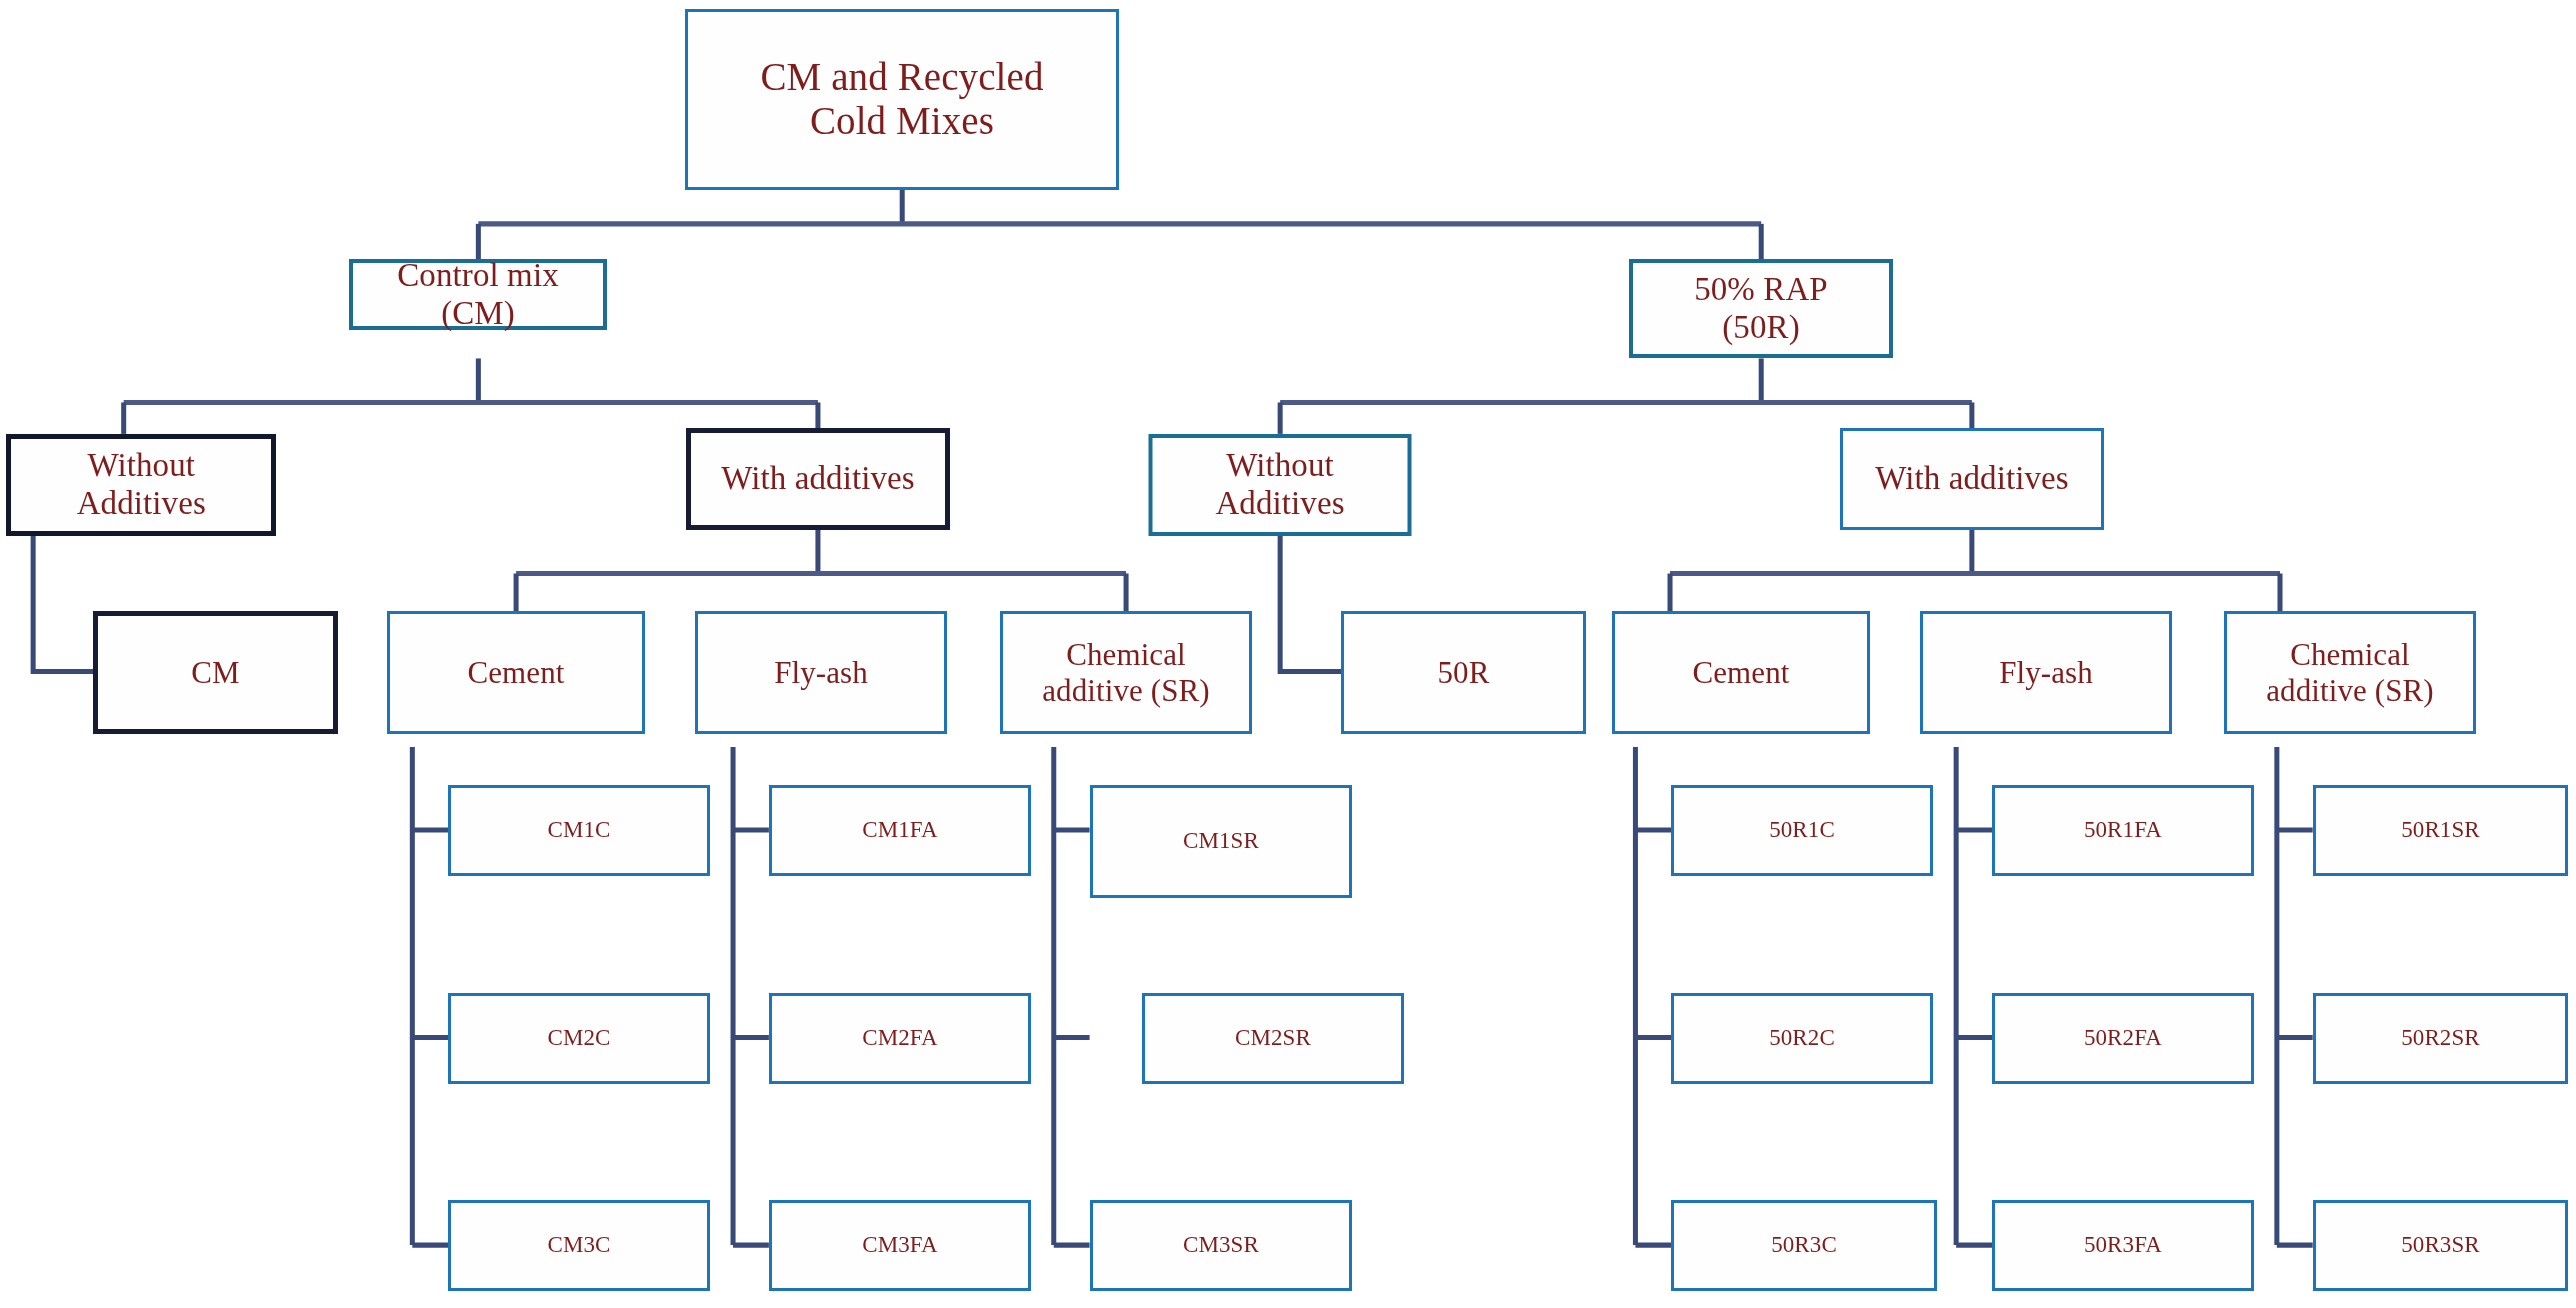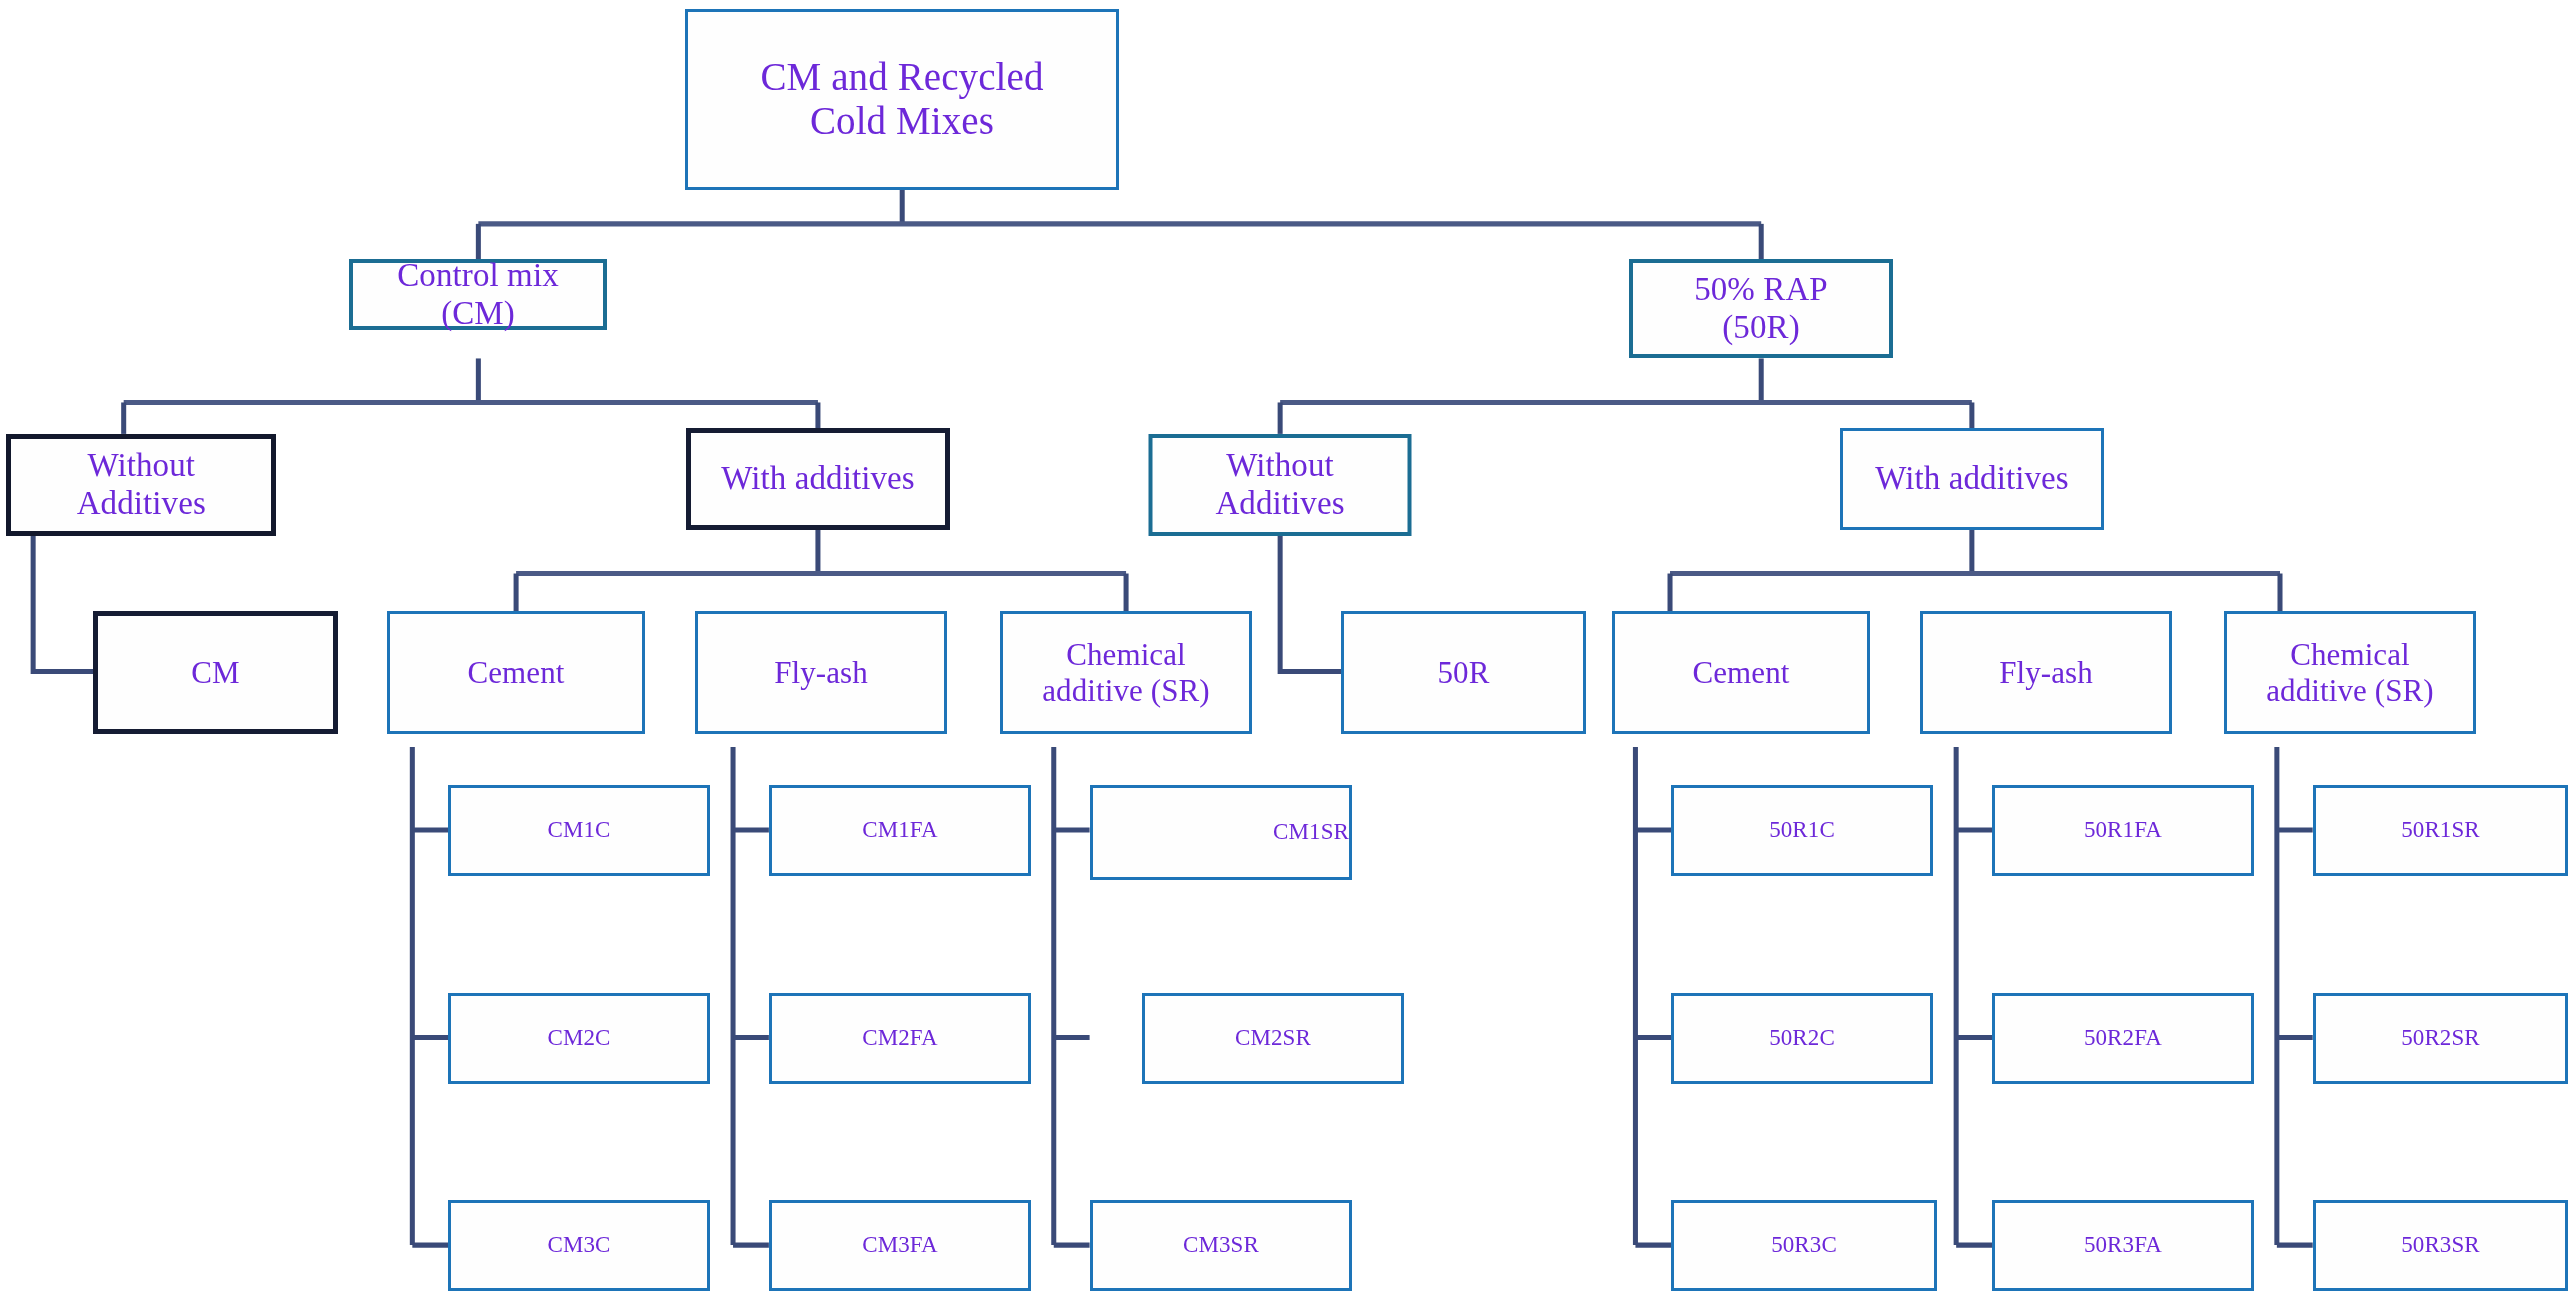--- a/index.html
+++ b/index.html
@@ -2,21 +2,21 @@
 <html style="font-size:10px"><head>
 <meta charset="utf-8">
 <style>
   html,body{margin:0;padding:0;background:#ffffff;}
   body{width:2576px;height:1308px;overflow:hidden;
        font-family:"Liberation Serif","DejaVu Serif",serif;}
   #diagram{position:relative;width:2576px;height:1308px;background:#fff;}
   #links{position:absolute;left:0;top:0;width:2576px;height:1308px;}
   .node{position:absolute;box-sizing:border-box;background:#fefefe;
         display:flex;align-items:center;justify-content:center;
-        text-align:center;color:#6d28d9;line-height:1.14;
+        text-align:center;color:#7f1d1d;line-height:1.14;
         letter-spacing:0.1px;}
   .bdr-blue{border:3.8px solid #1d74b8;}
   .bdr-teal{border:4.4px solid #1b6d93;}
   .bdr-dark{border:5px solid #12182c;}
   .bdr-navy{border:5px solid #151c33;}
   .t-root{font-size:39px;}
   .t-lvl2{font-size:33px;}
   .t-lvl3{font-size:33px;}
   .t-lvl4{font-size:31px;}
   .t-leaf{font-size:23px;}
@@ -196,21 +196,21 @@
   <div class="node bdr-blue t-leaf" style="left:769px;top:785px;width:262px;height:91px;">
     <span>CM1FA</span>
     </div>
   <div class="node bdr-blue t-leaf" style="left:769px;top:993px;width:262px;height:91px;">
     <span>CM2FA</span>
     </div>
   <div class="node bdr-blue t-leaf" style="left:769px;top:1200px;width:262px;height:91px;">
     <span>CM3FA</span>
     </div>
 
-  <div class="node bdr-blue t-leaf" style="left:1090px;top:785px;width:262px;height:95px;justify-content:flex-end;">
+  <div class="node bdr-blue t-leaf" style="left:1090px;top:785px;width:262px;height:113px;">
     <span>CM1SR</span>
     </div>
   <div class="node bdr-blue t-leaf" style="left:1142px;top:993px;width:262px;height:91px;">
     <span>CM2SR</span>
     </div>
   <div class="node bdr-blue t-leaf" style="left:1090px;top:1200px;width:262px;height:91px;">
     <span>CM3SR</span>
     </div>
 
   <div class="node bdr-blue t-leaf" style="left:1671px;top:785px;width:262px;height:91px;">

